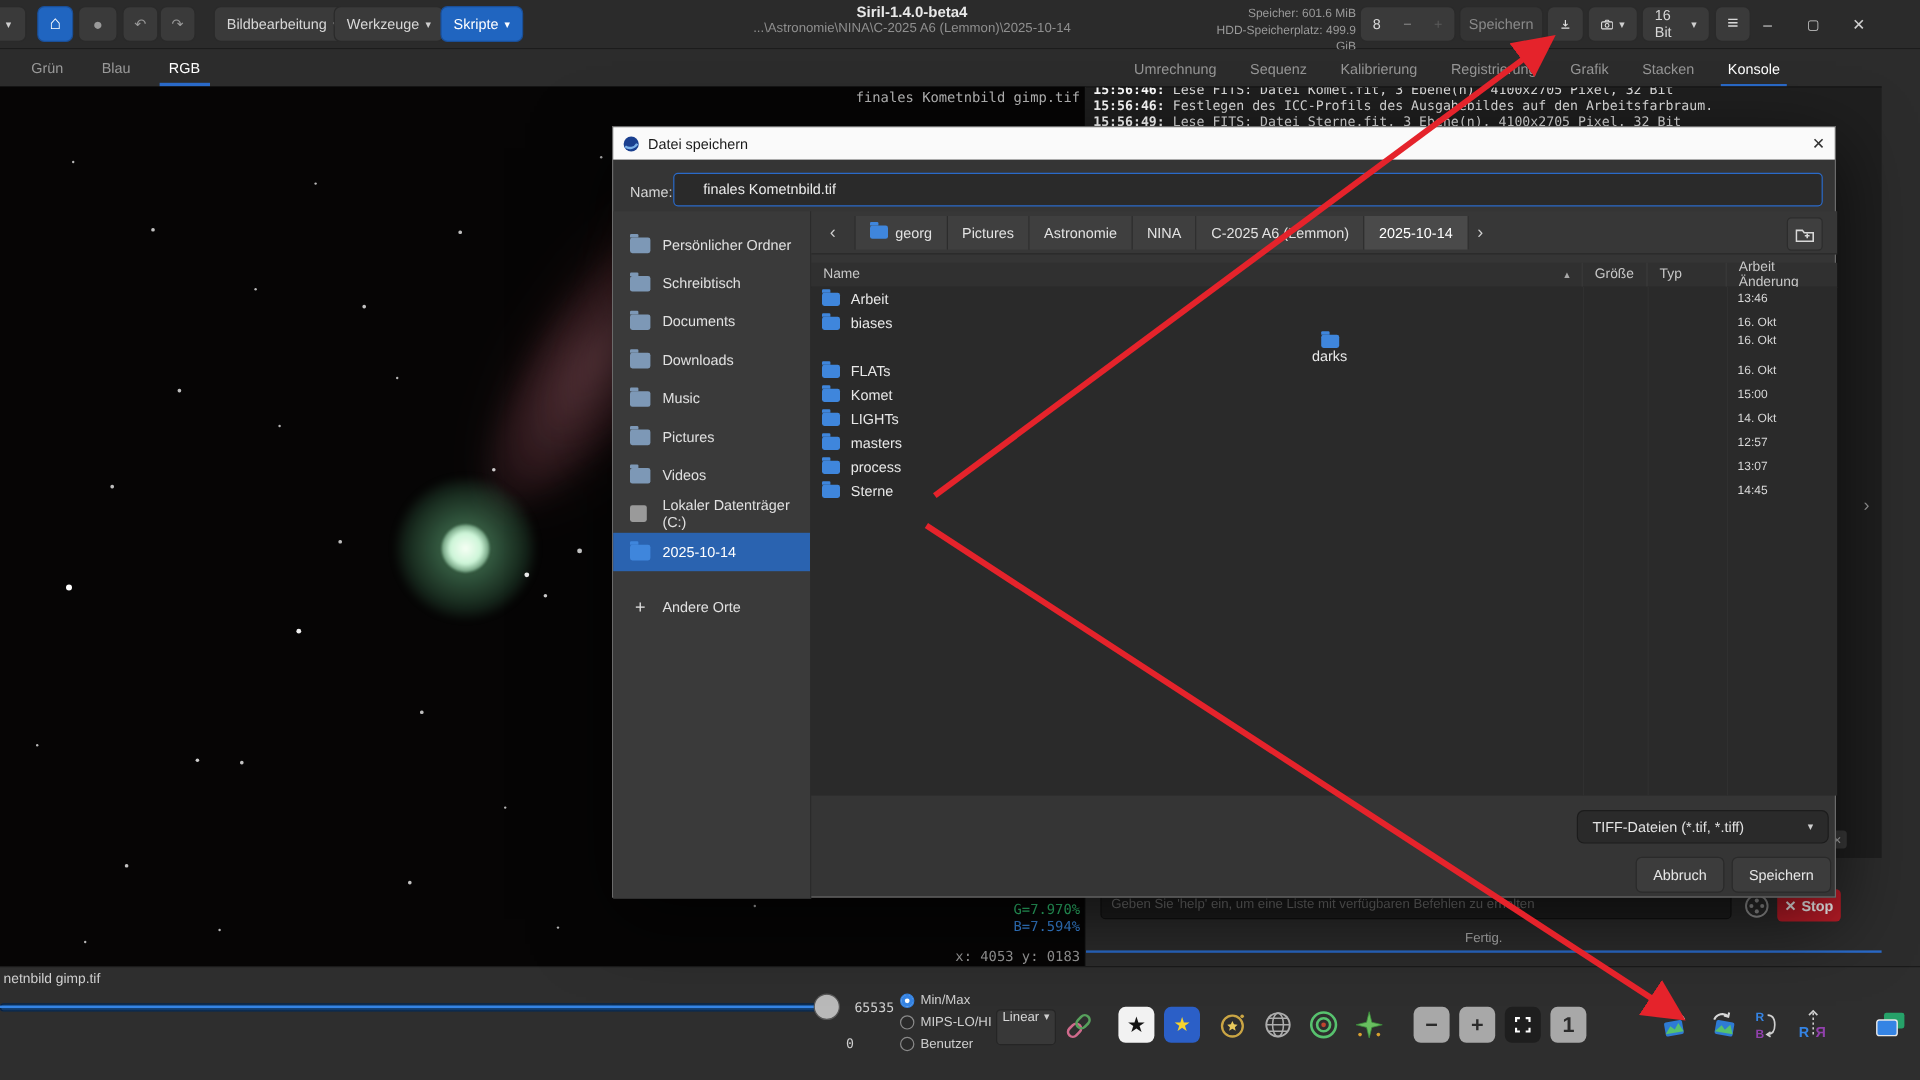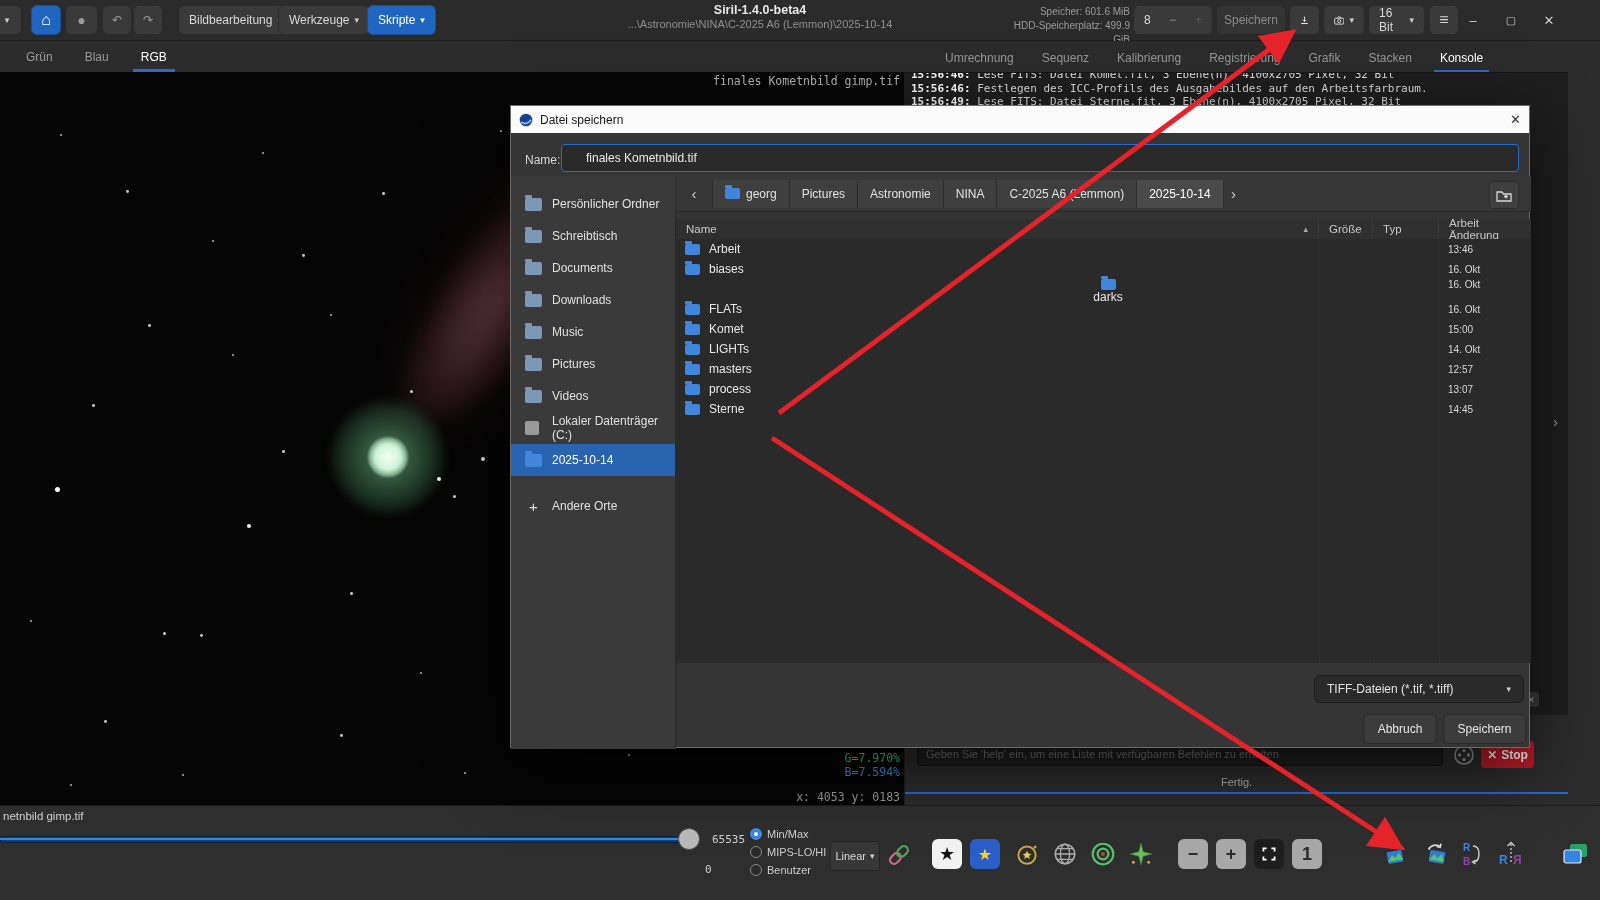--- a/index.html
+++ b/index.html
@@ -75,21 +75,21 @@
   #slider .fill{position:absolute;left:0;top:2px;height:2px;width:100%;background:#3584e4;}
   #slider-handle{position:absolute;left:678px;top:22px;width:22px;height:22px;border-radius:50%;background:#b9b9b9;border:1px solid #555;box-sizing:border-box;}
   #val-hi{position:absolute;left:712px;top:27px;color:#cfcfcf;font-size:11px;}
   #val-lo{position:absolute;left:705px;top:57px;color:#cfcfcf;font-size:11px;}
   #modes{position:absolute;left:750px;top:20px;display:flex;flex-direction:column;gap:3px;}
   .mode{display:flex;align-items:center;gap:5px;color:#cfcfcf;font-size:11px;height:15px;}
   .dot{width:12px;height:12px;border-radius:50%;border:1px solid #8a8a8a;box-sizing:border-box;background:#2a2a2a;}
   .dot.sel{background:#3584e4;border-color:#3584e4;box-shadow:inset 0 0 0 3px #3584e4, inset 0 0 0 8px #fff;}
   .dot.sel{background:radial-gradient(circle,#fff 0 3px,#3584e4 3.5px);}
   #scale-btn{position:absolute;left:830px;top:35px;width:48px;height:28px;background:#383838;border:1px solid #252525;border-radius:4px;
-             display:flex;align-items:center;justify-content:center;gap:4px;color:#d8d8d8;font-size:11px;}
+             display:flex;justify-content:center;gap:4px;color:#d8d8d8;font-size:11px;}
   #chain{position:absolute;left:886px;top:36px;}
   #tools{position:absolute;left:932px;top:33px;display:flex;gap:8px;align-items:center;}
   .chip{width:30px;height:30px;border-radius:6px;display:flex;align-items:center;justify-content:center;flex:0 0 auto;box-sizing:border-box;}
   .chip-gray{background:#a8a8a8;color:#2b2b2b;font-weight:bold;font-size:18px;}
   .chip-dark{background:#1e1e1e;}
   .chip-bw{background:#f2f2f2;color:#141414;font-size:18px;}
   .chip-blue{background:#2b5fc7;color:#f6d32d;font-size:16px;}
   .chip-flat{background:transparent;}
 
   

